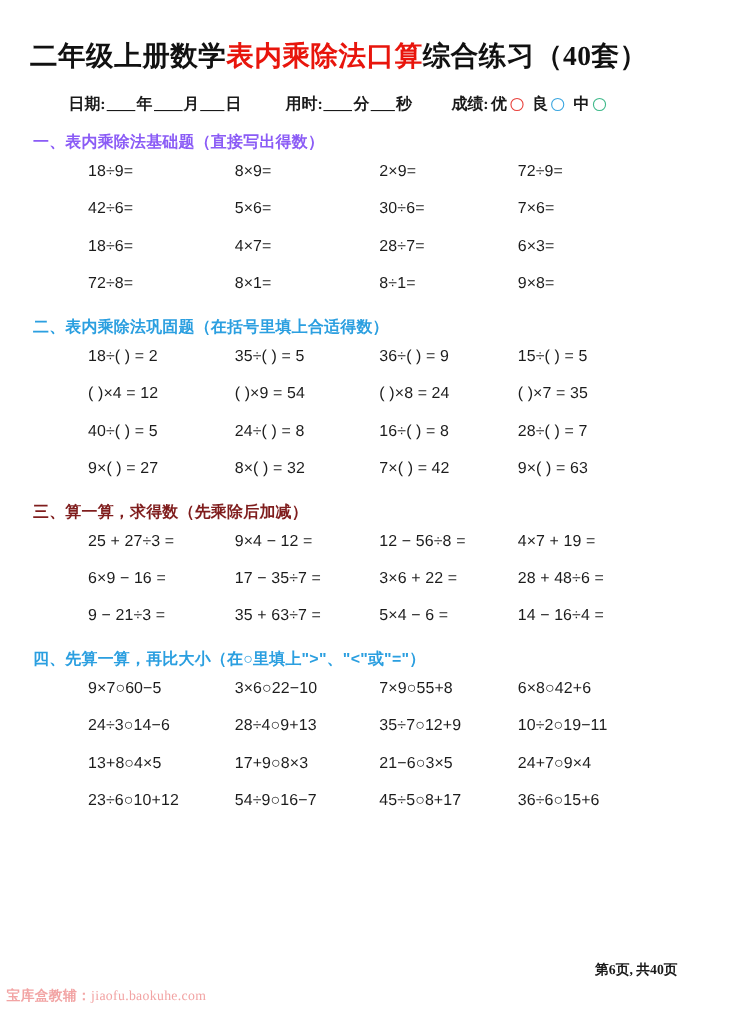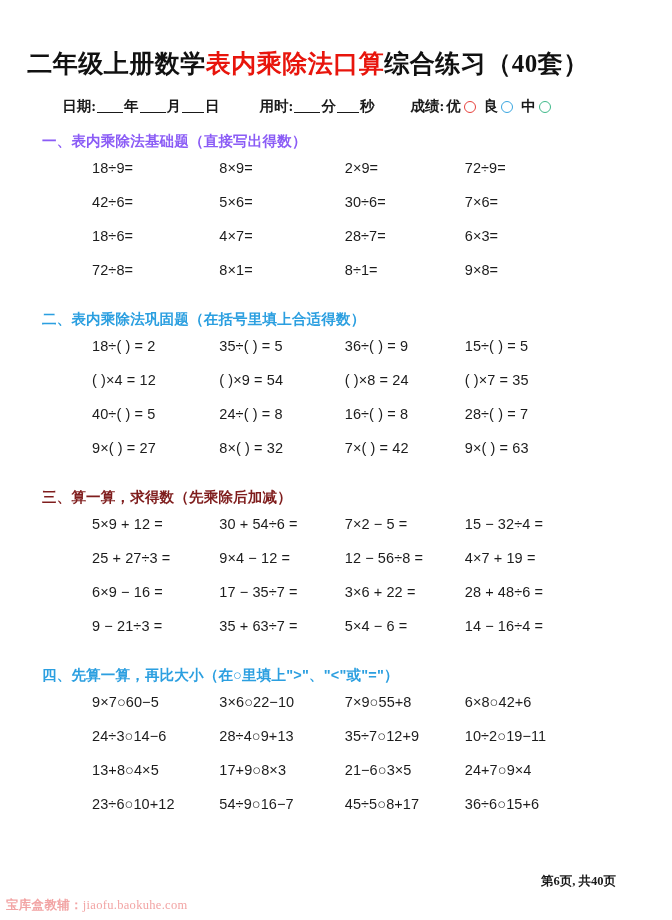--- a/index.html
+++ b/index.html
@@ -14,21 +14,21 @@
     font-family: "Liberation Sans", "DejaVu Sans", sans-serif;
     color: #1c1c1c;
     position: relative;
     overflow: hidden;
   }
 
   .page {
     width: 616px;
     height: 920px;
     position: relative;
-    padding: 12px;
+    padding: 0;
   }
 
   
   .title-block {
     text-align: center;
     padding-top: 36px;
   }
 
   .title {
     font-family: "Liberation Serif", "DejaVu Serif", serif;
@@ -79,21 +79,21 @@
     display: inline-block;
     width: 12px;
     height: 12px;
     border-radius: 50%;
     border: 1.4px solid currentColor;
     margin-left: 3px;
     margin-right: 3px;
   }
 
   
-  .section { margin-top: 14px; }
+  .section { margin-top: 4px; }
   .section.first { margin-top: 16px; }
 
   .section-heading {
     color: #2b9fe0;
     font-family: "Liberation Sans", "DejaVu Sans", sans-serif;
     font-size: 14.5px;
     font-weight: bold;
     padding-left: 30px;
     letter-spacing: 0.2px;
     white-space: nowrap;
@@ -260,26 +260,20 @@
         <div class="cell c2">7×(  ) = 42</div>
         <div class="cell c3">9×(  ) = 63</div>
       </div>
     </div>
   </div>
 
   <div class="section">
     <div class="section-heading" style="color: #7f1d1d;">三、算一算，求得数（先乘除后加减）</div>
     <div class="grid">
       <div class="grid-row">
-        <div class="cell c0">5×9 + 12 =</div>
-        <div class="cell c1">30 + 54÷6 =</div>
-        <div class="cell c2">7×2 − 5 =</div>
-        <div class="cell c3">15 − 32÷4 =</div>
-      </div>
-      <div class="grid-row">
         <div class="cell c0">25 + 27÷3 =</div>
         <div class="cell c1">9×4 − 12 =</div>
         <div class="cell c2">12 − 56÷8 =</div>
         <div class="cell c3">4×7 + 19 =</div>
       </div>
       <div class="grid-row">
         <div class="cell c0">6×9 − 16 =</div>
         <div class="cell c1">17 − 35÷7 =</div>
         <div class="cell c2">3×6 + 22 =</div>
         <div class="cell c3">28 + 48÷6 =</div>

